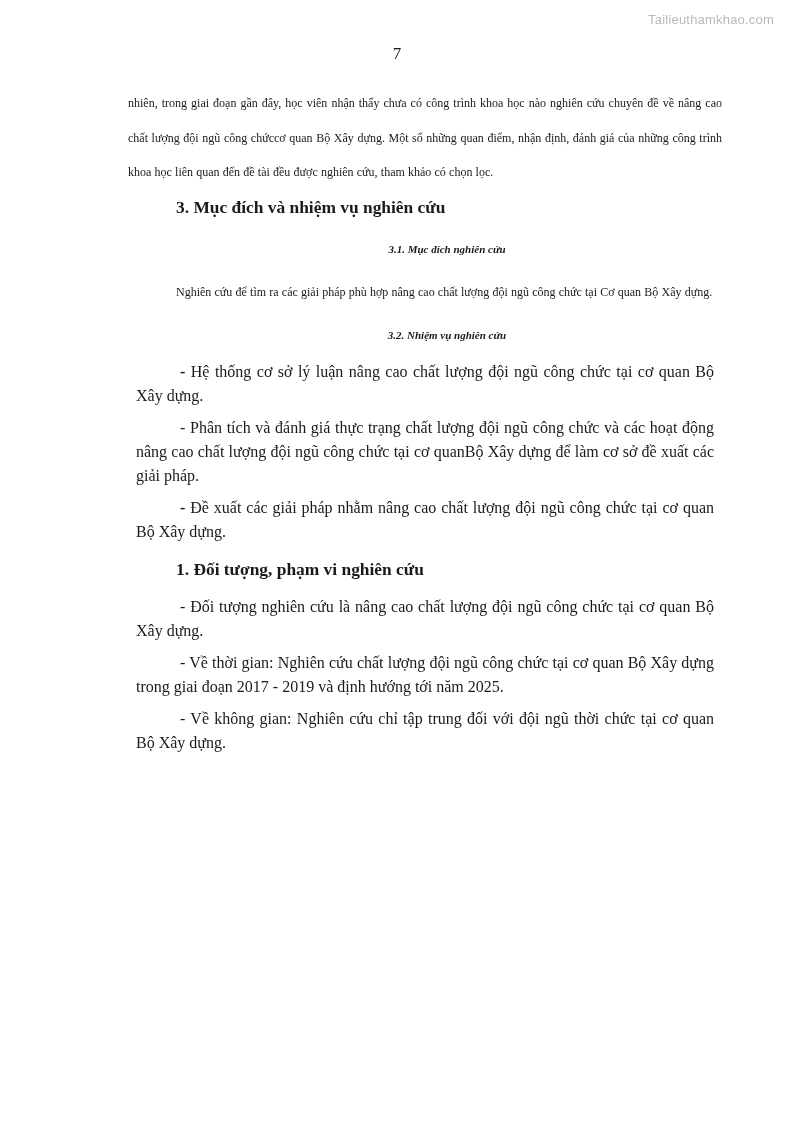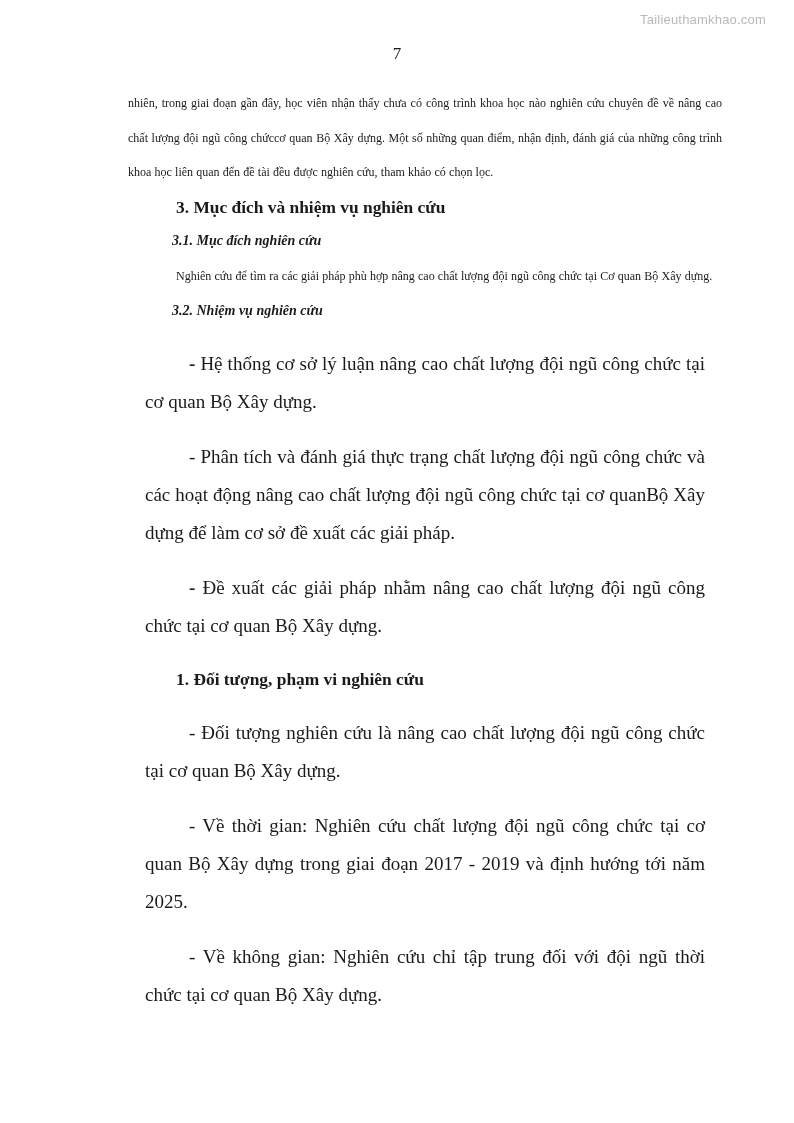--- a/index.html
+++ b/index.html
@@ -15,21 +15,21 @@
     background: #ffffff;
     overflow: hidden;
     font-family: "Liberation Serif", "DejaVu Serif", serif;
     color: #1a1a1a;
   }
 
   
   .watermark {
     position: absolute;
     top: 12px;
-    right: 28px;
+    right: 20px;
     font-family: "Liberation Sans", "DejaVu Sans", sans-serif;
     font-size: 13px;
     letter-spacing: 0.2px;
     color: #b9b9b9;
     user-select: none;
     white-space: nowrap;
   }
 
   
   .page-number {
@@ -70,35 +70,35 @@
   h2.heading-1 {
     margin: 0;
     font-size: 17.4px;
     line-height: 34.6px;
     font-weight: bold;
     text-indent: 0;
     padding-left: 48px;
     text-align: left;
   }
   h3.heading-2 {
-    margin: 0;
-    font-size: 14px;
+    margin: 8px;
+    font-size: 11px;
     line-height: 34.6px;
     font-weight: bold;
     font-style: italic;
     text-indent: 0;
     padding-left: 44px;
-    text-align: left;
+    text-align: center;
   }
 
   
   p.dash-para {
-    margin: 17px;
-    font-size: 19px;
-    line-height: 38px;
+    margin: 8px;
+    font-size: 16px;
+    line-height: 24px;
     text-align: justify;
     text-indent: 44px;
   }
   .bold-dash {
     font-weight: bold;
   }
   .plain-dash {
     font-weight: normal;
   }
 </style>

